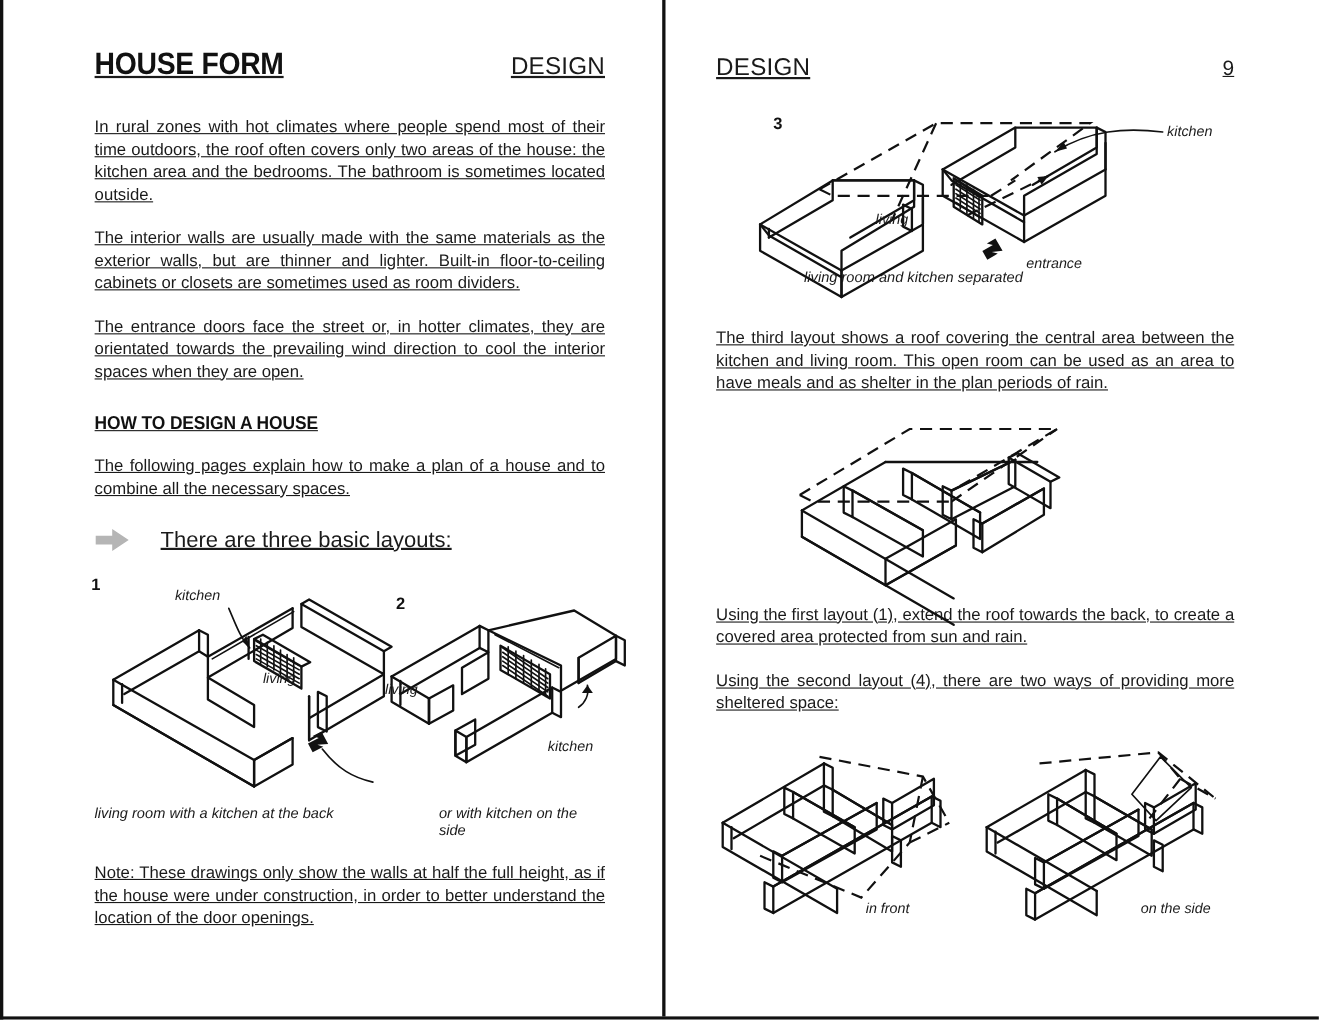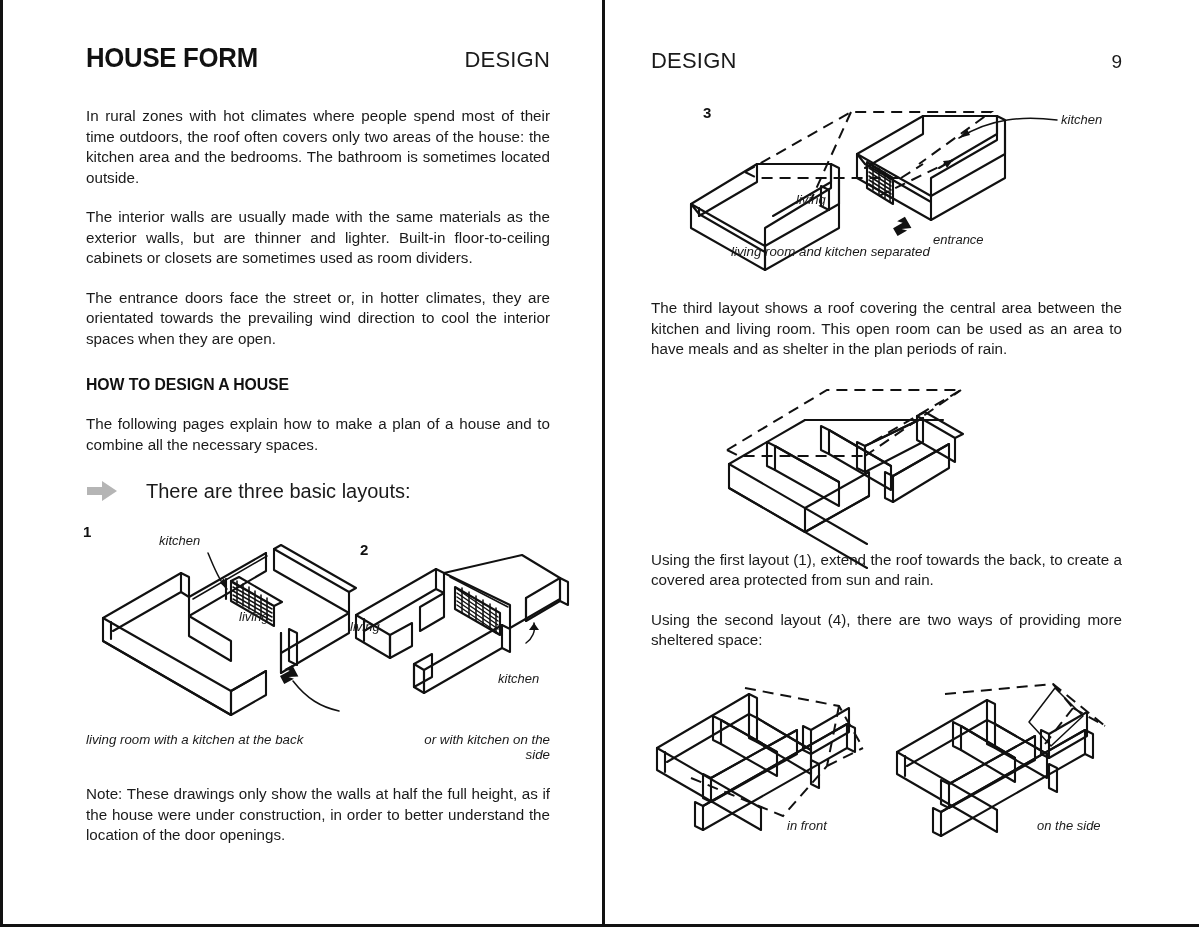--- a/index.html
+++ b/index.html
@@ -27,20 +27,21 @@
     top: 0;
     width: 3px;
     height: 927px;
     background: #111111;
   }
   .page {
     position: absolute;
     top: 0;
     height: 753px;
     box-sizing: border-box;
+    text-decoration: underline;
   }
   .page-left  { left: 0;     width: 599px; padding: 44px 52px 0 83px; }
   .page-right { left: 602px; width: 597px; padding: 44px 80px 0 46px; }
 
   
   .runhead {
     display: flex;
     align-items: baseline;
     justify-content: space-between;
     height: 46px;
@@ -132,21 +133,21 @@
   }
   svg { display: block; overflow: visible; }
   .ln  { fill: none; stroke: #111; stroke-width: 2.1; stroke-linejoin: round; stroke-linecap: round; }
   .ln-t{ fill: none; stroke: #111; stroke-width: 1.5; stroke-linejoin: round; stroke-linecap: round; }
   .dash{ fill: none; stroke: #111; stroke-width: 2; stroke-dasharray: 11 7; stroke-linecap: butt; }
   .sld { fill: #111; }
 
   
   #fig-row-1 { position: relative; height: 205px; margin-top: 16px; }
   #caption-row-1 { position: relative; height: 28px; margin-top: 6px; }
-  .cap-abs { position: absolute; text-align: right; }
+  .cap-abs { position: absolute; }
 
   
   #fig-3 { position: relative; height: 180px; margin-top: 2px; }
   #fig-4 { position: relative; height: 148px; margin-top: 22px; }
   #fig-row-2 { position: relative; height: 170px; margin-top: 18px; }
 </style>
 </head>
 <body>
 
 <div id="spread">

